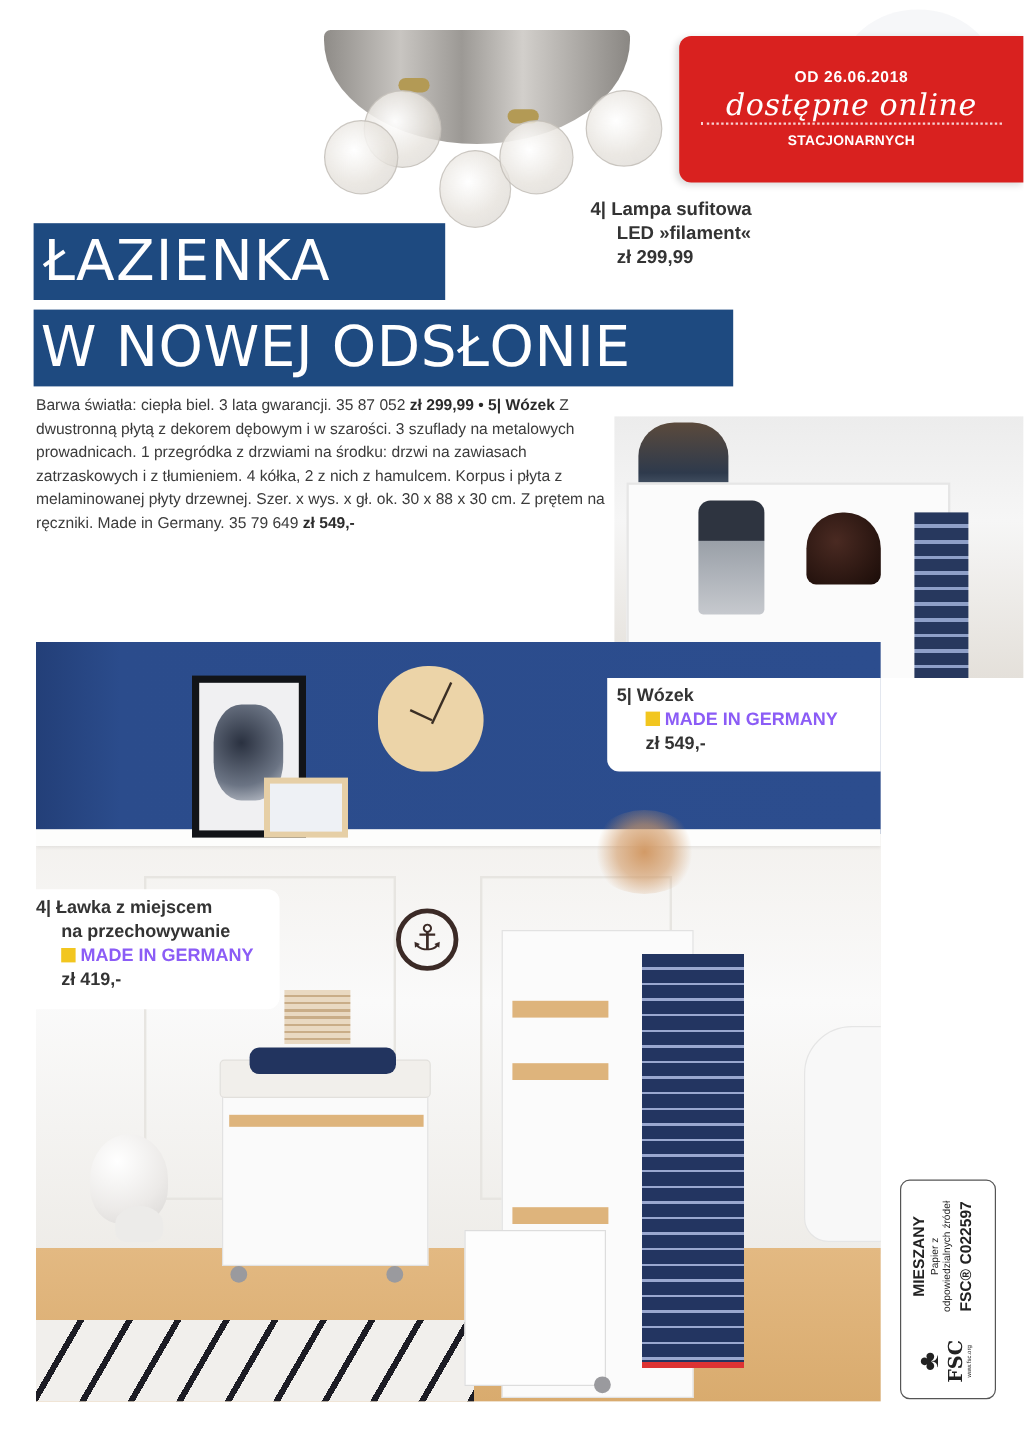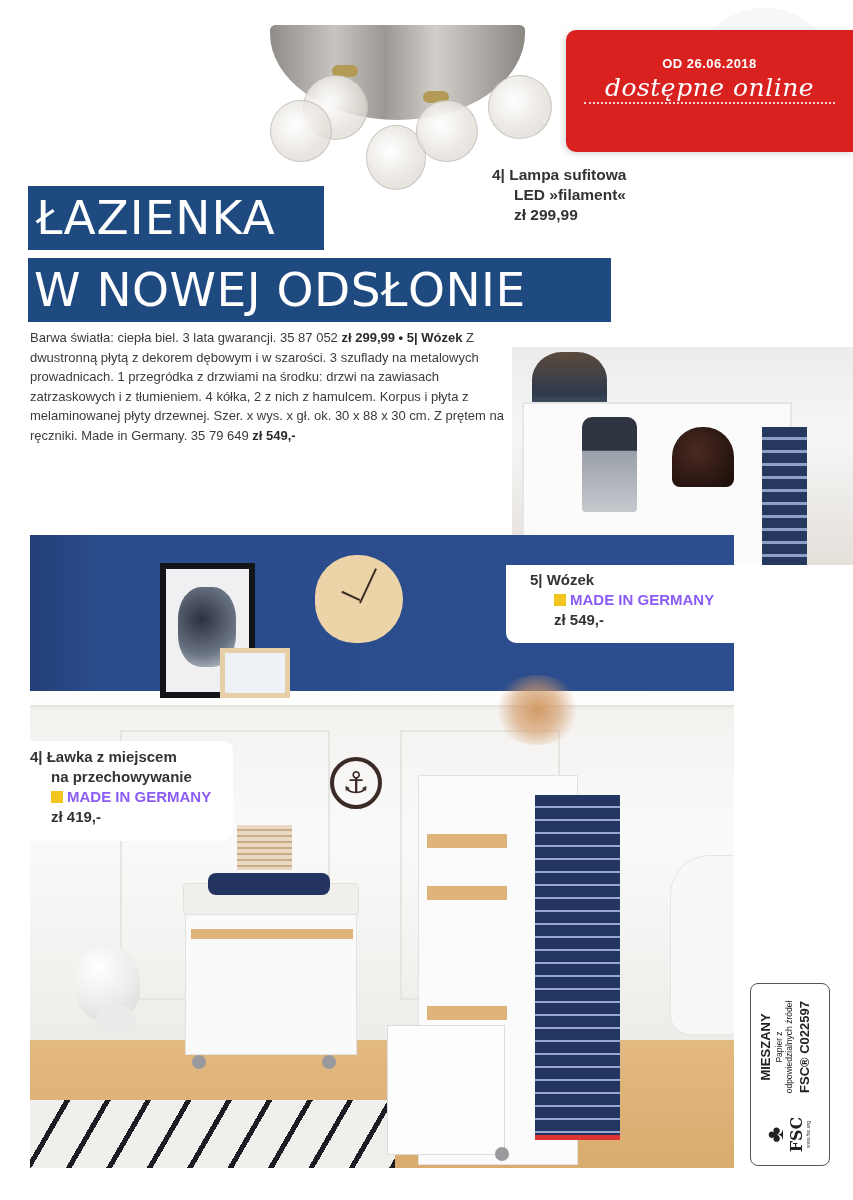--- a/index.html
+++ b/index.html
@@ -26,38 +26,38 @@
   .badge .sub { font-family: "Liberation Sans", sans-serif; font-weight: bold; font-size: 11.5px; line-height: 17px; margin-top: 6px; letter-spacing: 0.2px; }
 
   .watermark { position: absolute; left: 700px; top: 8px; width: 130px; height: 110px; border-radius: 50% 50% 50% 0; background: rgba(230,232,238,0.35); }
 
   
   .lamp-cap { position: absolute; left: 492px; top: 165px; font-family: "Liberation Sans", sans-serif; font-weight: bold; font-size: 15.5px; line-height: 20px; color: #333; }
   .lamp-cap .indent { padding-left: 22px; display: block; }
 
   
   .title-box { position: absolute; background: #1e4a80; color: #fff; font-family: "DejaVu Sans", sans-serif; font-weight: normal; }
-  .title1 { left: 28px; top: 186px; width: 296px; height: 64px; font-size: 47px; line-height: 64px; padding-left: 8px; letter-spacing: 1px; }
+  .title1 { left: 28px; top: 186px; width: 343px; height: 64px; font-size: 47px; line-height: 64px; padding-left: 8px; letter-spacing: 1px; }
   .title2 { left: 28px; top: 258px; width: 583px; height: 64px; font-size: 47px; line-height: 64px; padding-left: 6px; letter-spacing: 0.5px; }
 
   
   .body-text { position: absolute; left: 30px; top: 328px; width: 475px; font-family: "Liberation Sans", sans-serif; font-size: 13px; line-height: 19.5px; color: #3b3b3b; }
   .body-text b { font-weight: bold; color: #2b2b2b; }
 
   
   .photo-cart { position: absolute; left: 512px; top: 347px; width: 341px; height: 218px;
     background: linear-gradient(180deg,#ececec 0%,#f6f6f6 40%,#e4e0da 100%); overflow: hidden; }
   .cart-box { position: absolute; left: 10px; top: 55px; width: 270px; height: 165px; background: #fbfbfb; border: 2px solid #e6e6e6; }
   .bottle1 { position: absolute; left: 70px; top: 70px; width: 55px; height: 95px; border-radius: 10px 10px 4px 4px; background: linear-gradient(180deg,#2e3440 0%,#2e3440 35%,#9aa0a8 36%,#c6c9ce 100%); }
   .bottle2 { position: absolute; left: 160px; top: 80px; width: 62px; height: 60px; border-radius: 30px 30px 8px 8px; background: radial-gradient(circle at 40% 40%, #4a2a22, #1a0c08); }
   .vase { position: absolute; left: 20px; top: 5px; width: 75px; height: 70px; border-radius: 40% 40% 20% 20%; background: linear-gradient(180deg,#5b4a3c,#2e3a4c 60%,#6b7a8c); }
   .towel-s { position: absolute; left: 250px; top: 80px; width: 45px; height: 140px; background: repeating-linear-gradient(180deg,#27385e 0 10px,#8fa0c8 10px 13px); }
 
   
-  .cap5 { position: absolute; left: 506px; top: 565px; width: 228px; height: 78px; background: #fff; border-radius: 0 0 0 10px; padding: 5px 0 0 24px; font-family: "Liberation Sans", sans-serif; font-size: 15px; line-height: 20px; color: #333; }
+  .cap5 { position: absolute; left: 506px; top: 565px; width: 228px; height: 78px; background: #fff; border-radius: 0 0 0 10px; padding: 5px 0 0 8px; font-family: "Liberation Sans", sans-serif; font-size: 15px; line-height: 20px; color: #333; }
   .cap-title { font-weight: bold; }
   .made { padding-left: 24px; font-weight: bold; color: #8b5cf6; }
   .made .sq { display: inline-block; width: 12px; height: 12px; background: #f2c61f; margin-right: 4px; vertical-align: -1px; }
   .price { font-weight: bold; padding-left: 24px; }
 
   
   .photo-main { position: absolute; left: 30px; top: 535px; width: 704px; height: 633px; overflow: hidden; background: #f4f2ef; }
   .wall-blue { position: absolute; left: 0; top: 0; width: 100%; height: 160px; background: linear-gradient(90deg,#233f78 0%,#2b4c8c 10%,#2c4d8e 100%); }
   .wall-white { position: absolute; left: 0; top: 160px; width: 100%; height: 350px; background: linear-gradient(180deg,#f3f1ee 0%,#fafafa 40%,#eeece8 100%); }
   .rail { position: absolute; left: 0; top: 156px; width: 100%; height: 14px; background: #fdfdfc; box-shadow: 0 2px 3px rgba(0,0,0,0.08); }
@@ -120,20 +120,21 @@
   <div class="bulb" style="left:98px;top:100px;width:60px;height:65px;"></div>
   <div class="bulb" style="left:148px;top:75px;width:62px;height:62px;"></div>
   <div class="bulb" style="left:220px;top:50px;width:64px;height:64px;"></div>
 </div>
 
 <div class="badge">
   <div class="date">OD 26.06.2018</div>
   <div class="script">dostępne online</div>
   <div class="dots"></div>
   <div class="sub">
+    <div>STACJONARNYCH</div>
   </div>
 </div>
 
 <div class="lamp-cap">
   <span>4|</span>
   <span>Lampa sufitowa</span>
   <span class="indent">LED »filament«</span>
   <span class="indent">zł 299,99</span>
 </div>
 

